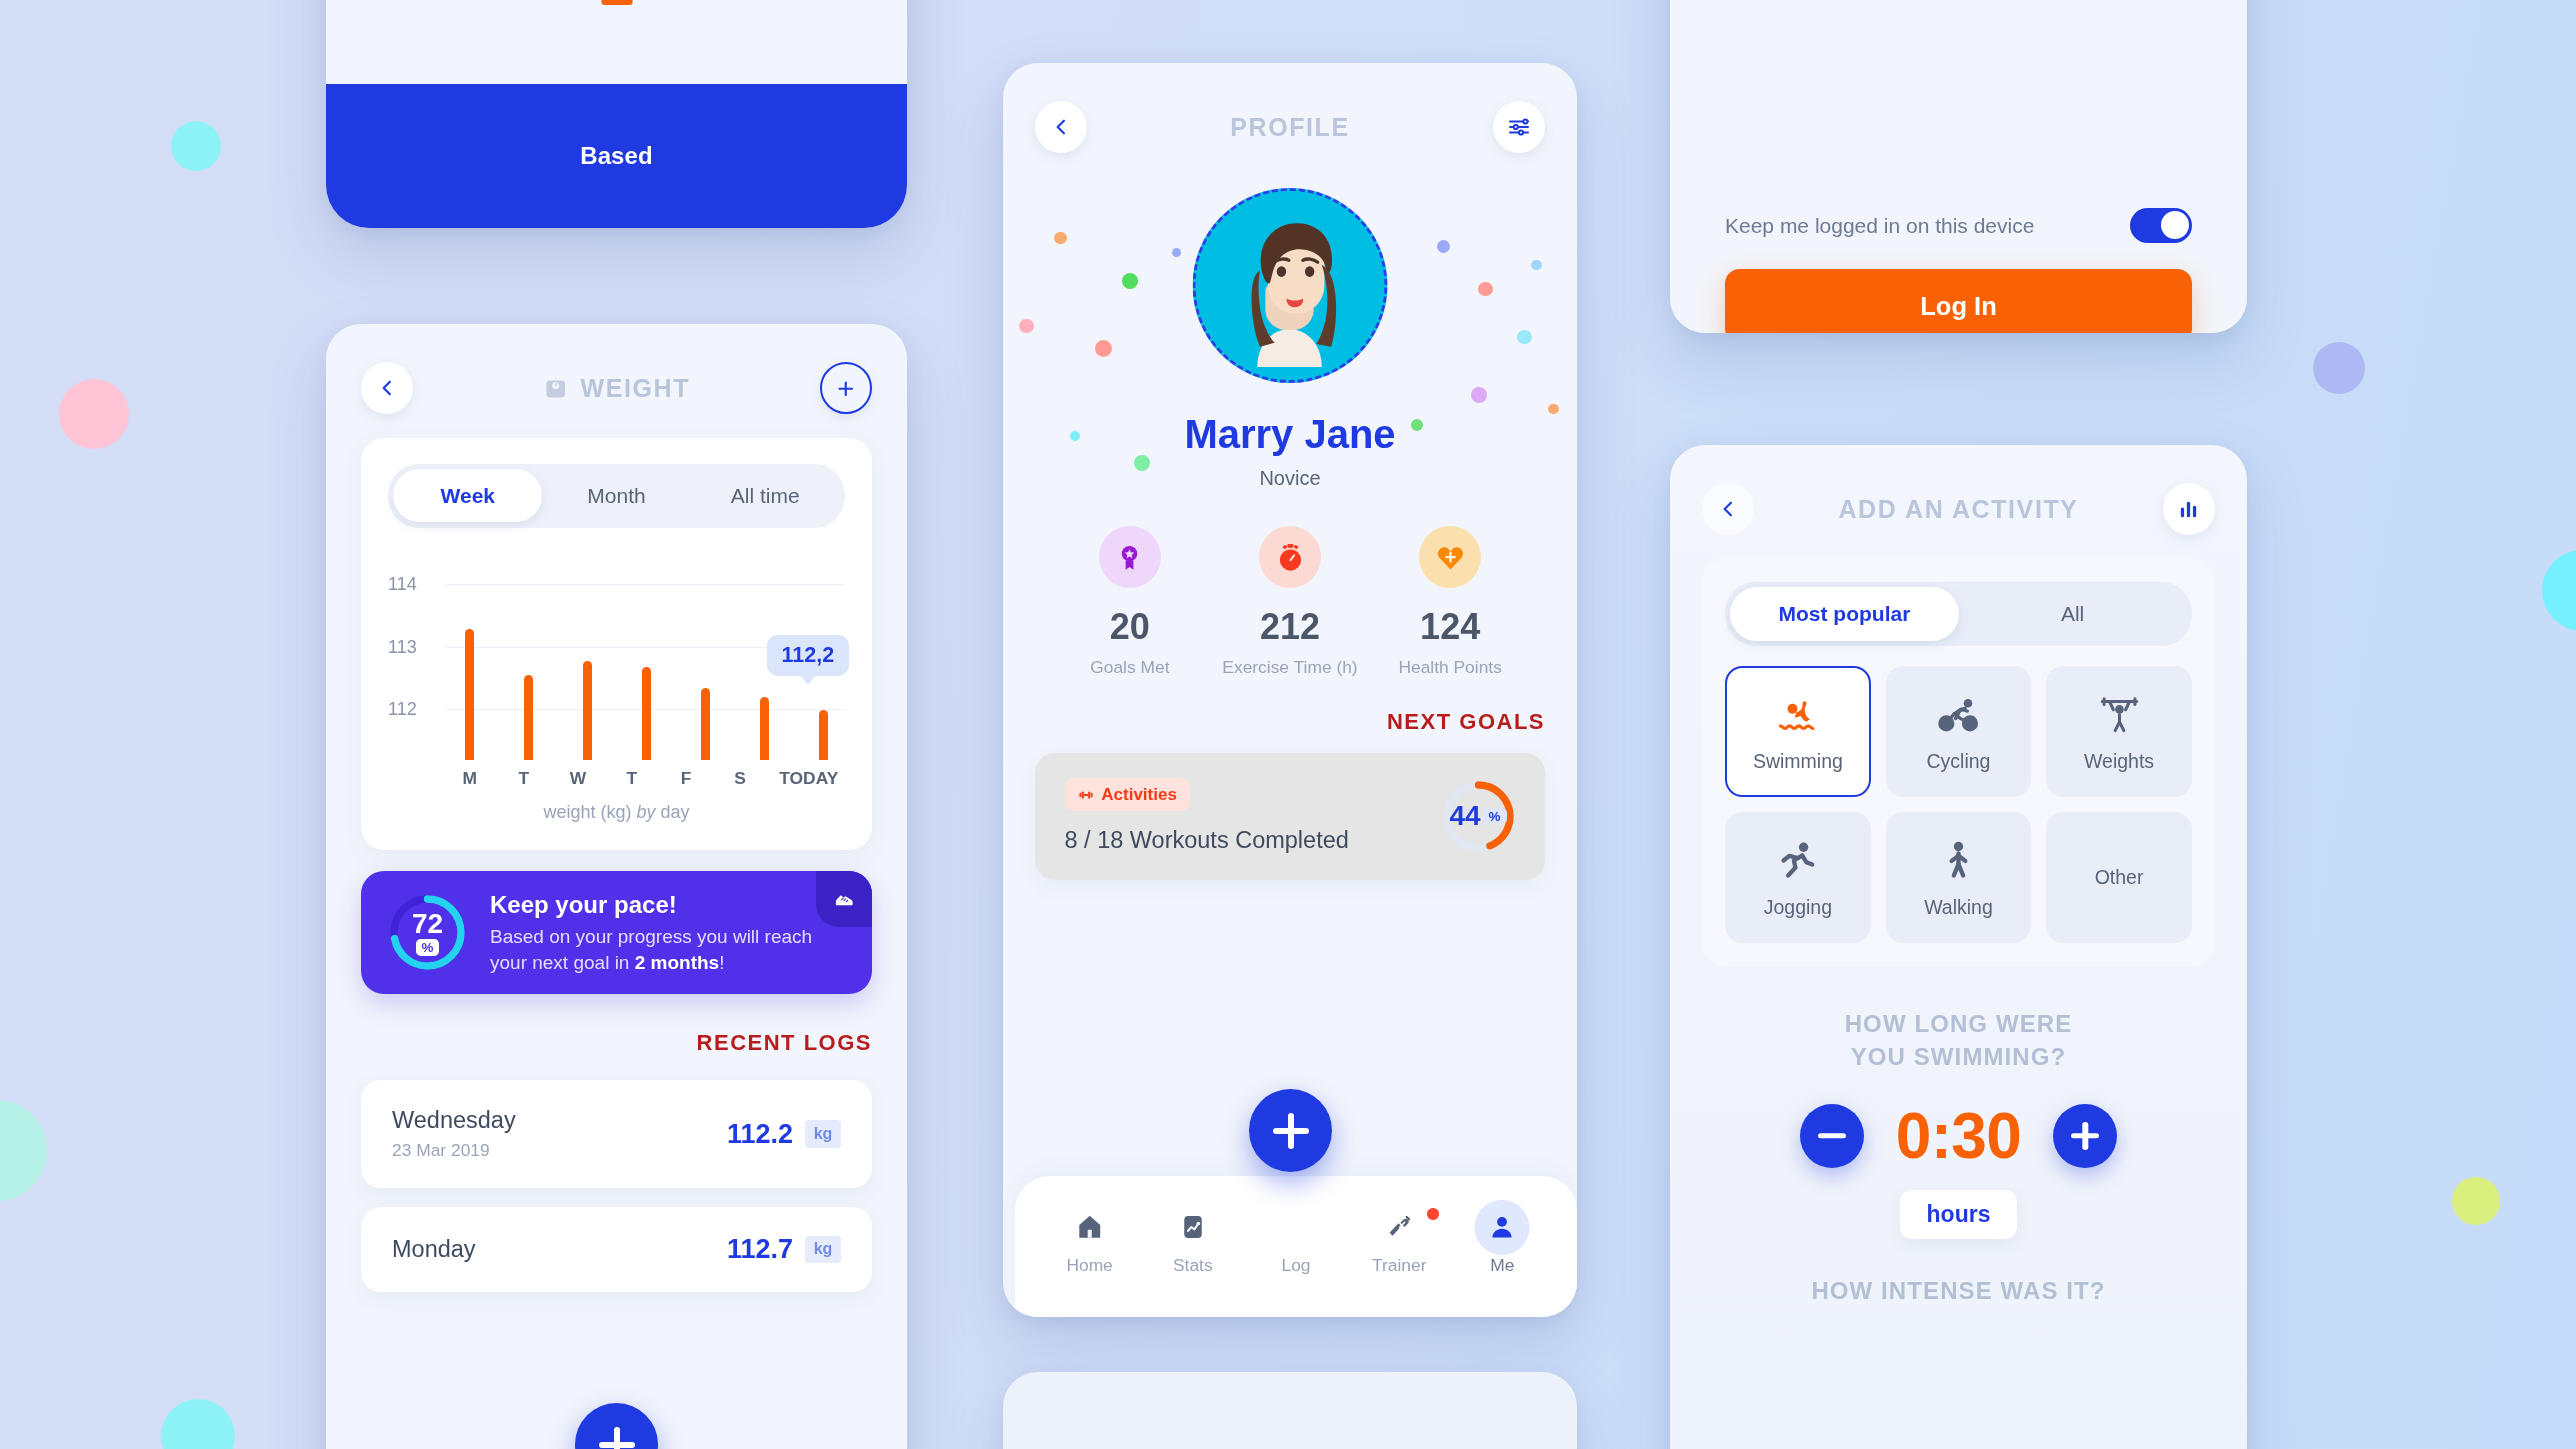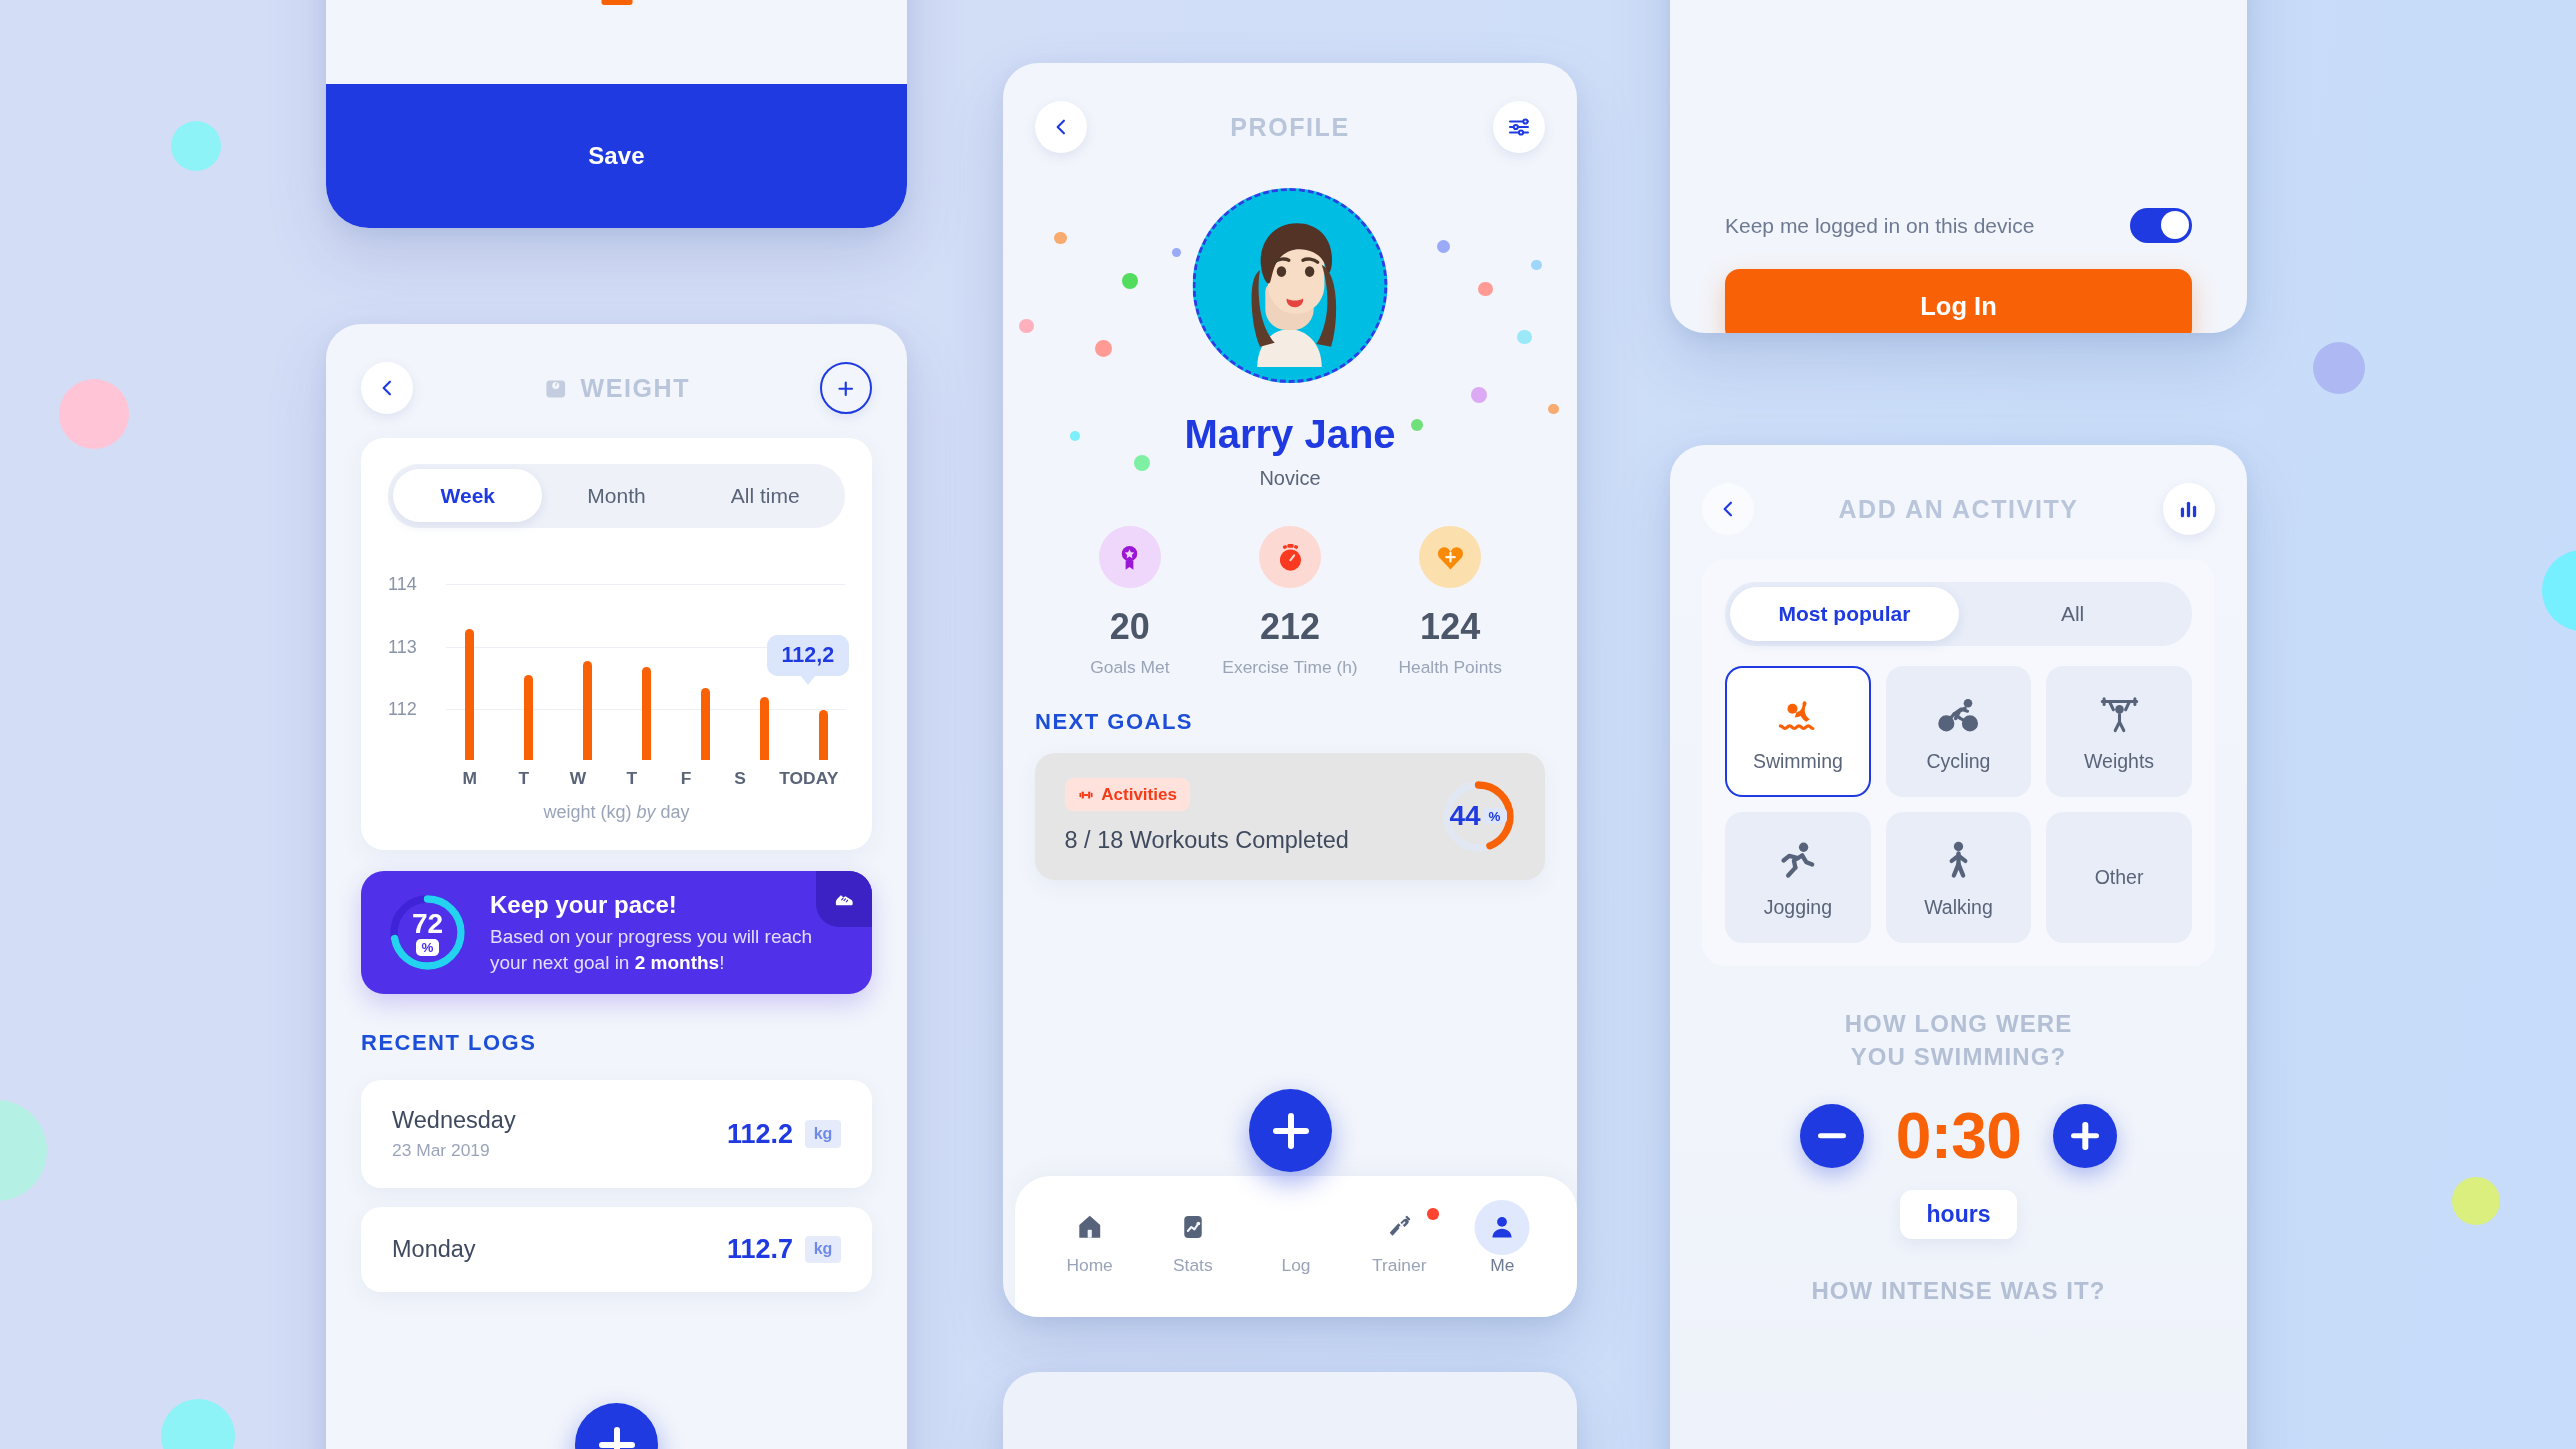--- a/index.html
+++ b/index.html
@@ -80,22 +80,22 @@
   .ring72 { position:relative; width:79px; height:79px; flex:0 0 auto; }
   .ring72 .num { position:absolute; inset:0; display:flex; flex-direction:column;
                  align-items:center; justify-content:center; gap:1.3px; }
   .ring72 .num b { font-size:28px; color:#fff; font-weight:700; line-height:1; }
   .ring72 .num s { text-decoration:none; font-size:13.4px; color:#5030e8; background:#fff;
                    border-radius:4.7px; padding:0.7px 5.4px; font-weight:700; }
   .pace-txt h4 { color:#fff; font-size:24px; font-weight:700; margin-bottom:5.4px; }
   .pace-txt p { color:#e4ddff; font-size:19px; line-height:1.35; }
   .pace-txt p b { color:#fff; }
 
-  .section-h { text-align:left; font-size:22px; font-weight:700; letter-spacing:1.5px;
-               color:#1d4ed8; margin:36px 0 24px; }
+  .section-h { text-align:right; font-size:22px; font-weight:700; letter-spacing:1.5px;
+               color:#b91c1c; margin:36px 0 24px; }
   .log { background:#fff; border-radius:20px; padding:27px 31px; margin-bottom:19px;
          display:flex; align-items:center; justify-content:space-between;
          box-shadow:0 6.7px 20px rgba(90,115,175,.07); }
   .log .d1 { font-size:23.5px; color:#3f4a5f; font-weight:500; }
   .log .d2 { font-size:17.4px; color:#9aa4b8; margin-top:5.4px; }
   .log .v { display:flex; align-items:center; gap:12px; }
   .log .v b { font-size:27px; color:#1e3ae0; font-weight:700; }
   .log .v em { font-style:normal; font-size:16px; color:#6f8ae8; background:#e5ebfb;
                padding:4.7px 8.7px; border-radius:4px; font-weight:600; }
 
@@ -209,21 +209,21 @@
   <div class="blob" style="left:-54px;top:1100px;width:101px;height:101px;background:#b5f0e4;"></div>
   <div class="blob" style="left:161px;top:1399px;width:74px;height:74px;background:#8df3f6;"></div>
   <div class="blob" style="left:2313px;top:342px;width:52px;height:52px;background:#aeb9f3;"></div>
   <div class="blob" style="left:2542px;top:550px;width:81px;height:81px;background:#76efff;"></div>
   <div class="blob" style="left:2452px;top:1177px;width:48px;height:48px;background:#dbef7e;"></div>
 </div>
 
 <div class="phone" id="phone-save">
   <div class="body">
     <div class="orange-chip"></div>
-    <div class="save-btn">Save</div>
+    <div class="save-btn">Based</div>
   </div>
 </div>
 
 <div class="phone" id="phone-weight">
   <div class="body">
 
     <div class="topbar">
       <div class="circ-btn">
         <svg width="20" height="20" viewBox="0 0 24 24">
           <path d="M15.5 4.5 8 12l7.5 7.5" fill="none" stroke="#1e3ae0" stroke-width="2.6" stroke-linecap="round" stroke-linejoin="round"></path>

